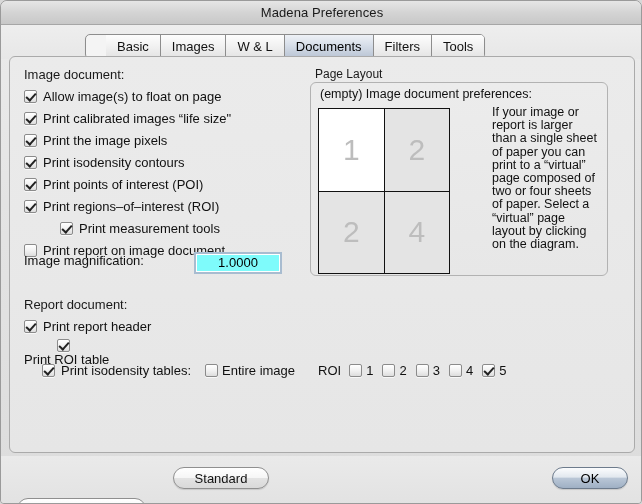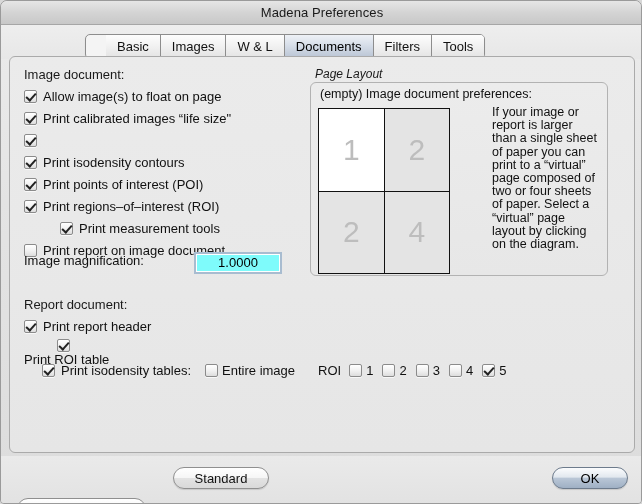--- a/index.html
+++ b/index.html
@@ -177,21 +177,20 @@
     background: transparent;
   }
 
   
   .group-label {
     position: absolute;
     left: 313px;
     top: 65px;
     font-size: 12px;
     color: #1a1a1a;
-    font-style: italic;
   }
   .groupbox {
     position: absolute;
     left: 308px;
     top: 80px;
     width: 298px;
     height: 194px;
     box-sizing: border-box;
     background: linear-gradient(180deg, #ececec 0%, #e7e7e7 100%);
     border: 1px solid #b2b2b2;
@@ -318,20 +317,21 @@
         <div class="cbrow" style="left: 14px; top: 30px;">
           <span class="cbox checked"></span>
           <span class="cblabel">Allow image(s) to float on page</span>
         </div>
         <div class="cbrow" style="left: 14px; top: 52px;">
           <span class="cbox checked"></span>
           <span class="cblabel">Print calibrated images “life size"</span>
         </div>
         <div class="cbrow" style="left: 14px; top: 74px;">
           <span class="cbox checked"></span>
+          <span class="cblabel">Print the image pixels</span>
         </div>
         <div class="cbrow" style="left: 14px; top: 96px;">
           <span class="cbox checked"></span>
           <span class="cblabel">Print isodensity contours</span>
         </div>
         <div class="cbrow" style="left: 14px; top: 118px;">
           <span class="cbox checked"></span>
           <span class="cblabel">Print points of interest (POI)</span>
         </div>
         <div class="cbrow" style="left: 14px; top: 140px;">

